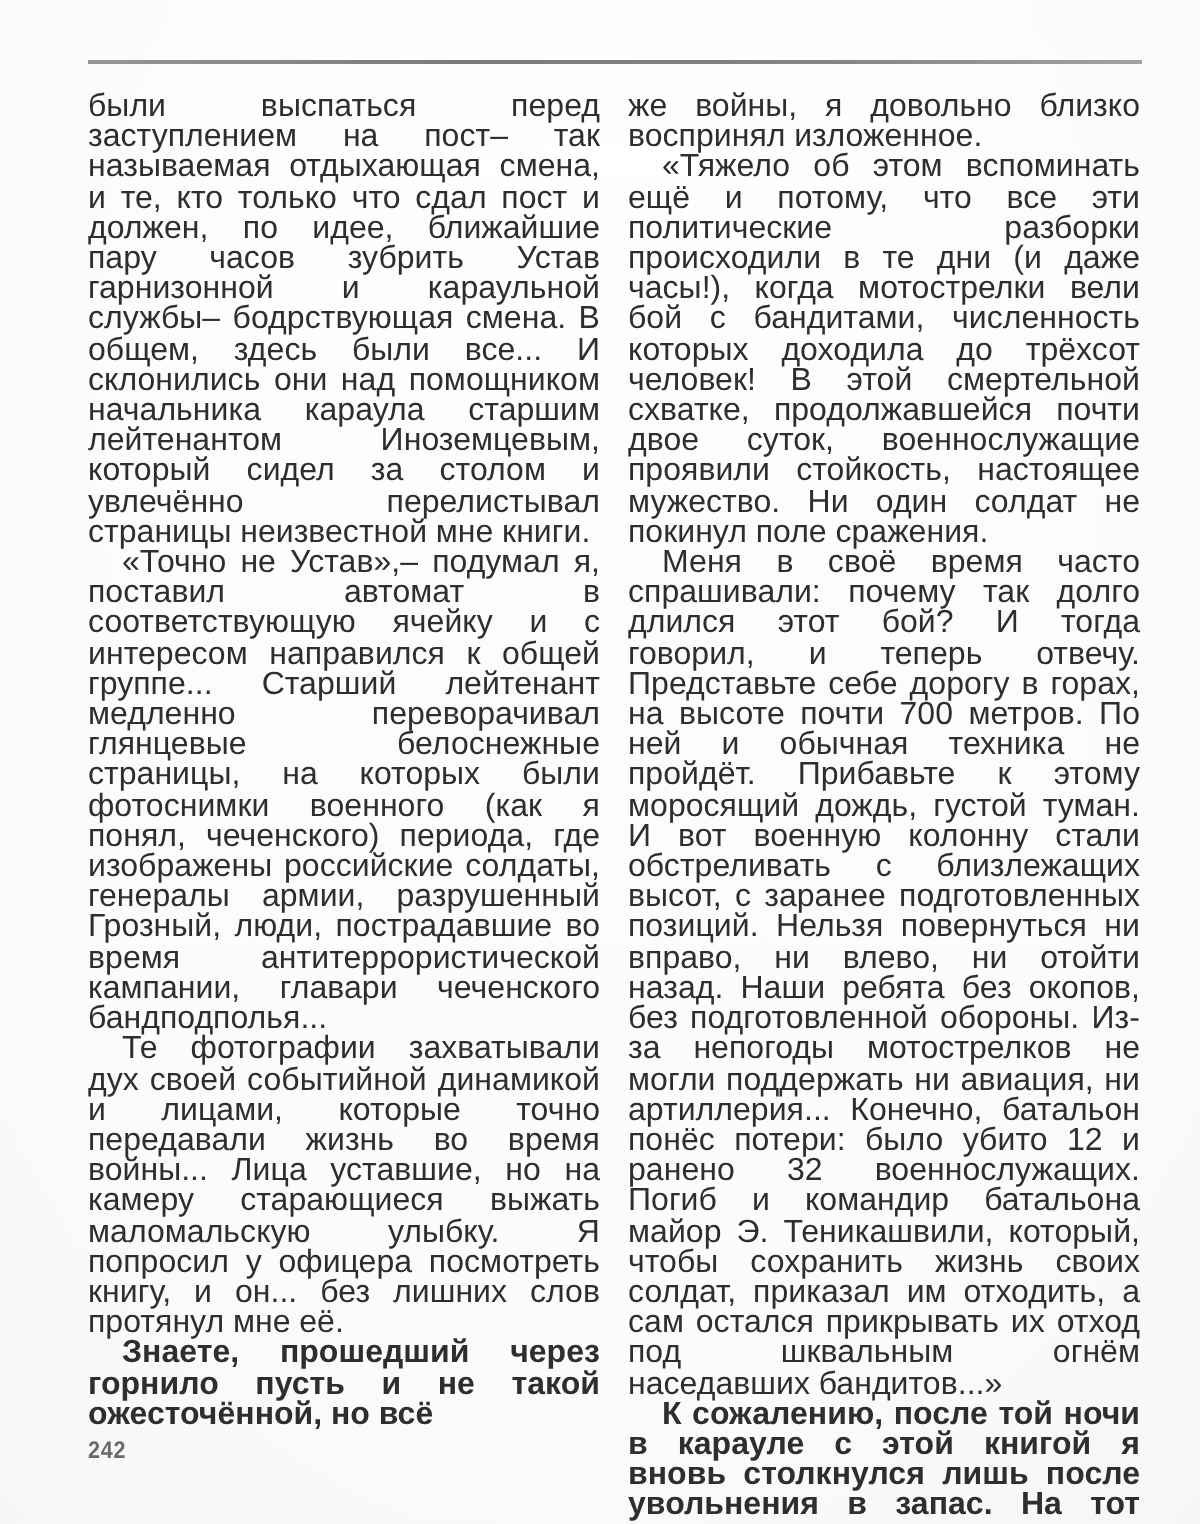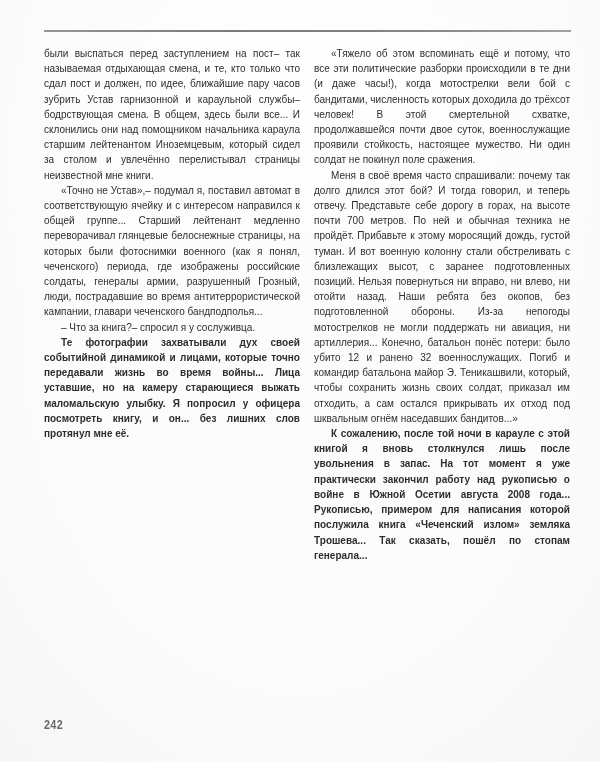--- a/index.html
+++ b/index.html
@@ -49,21 +49,21 @@
     gap: 14px;
   }
 
   .col {
     width: 256px;
     flex: 0 0 256px;
   }
 
   .col p {
     margin: 0;
-    font-size: 10px;
+    font-size: 16px;
     line-height: 15.2px;
     text-align: justify;
     text-justify: inter-word;
     color: #2e2e2e;
     -webkit-font-smoothing: antialiased;
     hyphens: none;
     word-spacing: -0.1px;
     letter-spacing: 0.02px;
   }
 
@@ -98,25 +98,26 @@
 
   <div class="page-grain"></div>
 
   <div class="rule"></div>
 
   <div class="columns">
 
     <div class="col">
       <p>были выспаться перед заступлением на пост– так называемая отдыхающая смена, и те, кто только что сдал пост и должен, по идее, ближайшие пару часов зубрить Устав гарнизонной и караульной службы– бодрствующая смена. В общем, здесь были все... И склонились они над помощником начальника караула старшим лейтенантом Иноземцевым, который сидел за столом и увлечённо перелистывал страницы неизвестной мне книги.</p>
       <p class="indent">«Точно не Устав»,– подумал я, поставил автомат в соответствующую ячейку и с интересом направился к общей группе... Старший лейтенант медленно переворачивал глянцевые белоснежные страницы, на которых были фотоснимки военного (как я понял, чеченского) периода, где изображены российские солдаты, генералы армии, разрушенный Грозный, люди, пострадавшие во время антитеррористической кампании, главари чеченского бандподполья...</p>
-      <p class="indent">– Что за книга?– спросил я у сослуживца.</p>
       <p class="indent">Те фотографии захватывали дух своей событийной динамикой и лицами, которые точно передавали жизнь во время войны... Лица уставшие, но на камеру старающиеся выжать маломальскую улыбку. Я попросил у офицера посмотреть книгу, и он... без лишних слов протянул мне её.</p>
+      <p class="indent">Знаете, прошедший через горнило пусть и не такой ожесточённой, но всё</p>
     </div>
 
     <div class="col">
+      <p>же войны, я довольно близко воспринял изложенное.</p>
       <p class="indent">«Тяжело об этом вспоминать ещё и потому, что все эти политические разборки происходили в те дни (и даже часы!), когда мотострелки вели бой с бандитами, численность которых доходила до трёхсот человек! В этой смертельной схватке, продолжавшейся почти двое суток, военнослужащие проявили стойкость, настоящее мужество. Ни один солдат не покинул поле сражения.</p>
       <p class="indent">Меня в своё время часто спрашивали: почему так долго длился этот бой? И тогда говорил, и теперь отвечу. Представьте себе дорогу в горах, на высоте почти 700 метров. По ней и обычная техника не пройдёт. Прибавьте к этому моросящий дождь, густой туман. И вот военную колонну стали обстреливать с близлежащих высот, с заранее подготовленных позиций. Нельзя повернуться ни вправо, ни влево, ни отойти назад. Наши ребята без окопов, без подготовленной обороны. Из-за непогоды мотострелков не могли поддержать ни авиация, ни артиллерия... Конечно, батальон понёс потери: было убито 12 и ранено 32 военнослужащих. Погиб и командир батальона майор Э. Теникашвили, который, чтобы сохранить жизнь своих солдат, приказал им отходить, а сам остался прикрывать их отход под шквальным огнём наседавших бандитов...»</p>
       <p class="indent">К сожалению, после той ночи в карауле с этой книгой я вновь столкнулся лишь после увольнения в запас. На тот момент я уже практически закончил работу над рукописью о войне в Южной Осетии августа 2008 года... Рукописью, примером для написания которой послужила книга «Чеченский излом» земляка Трошева... Так сказать, пошёл по стопам генерала...</p>
     </div>
 
   </div>
 
   <div class="folio">242</div>
 
 </div>

